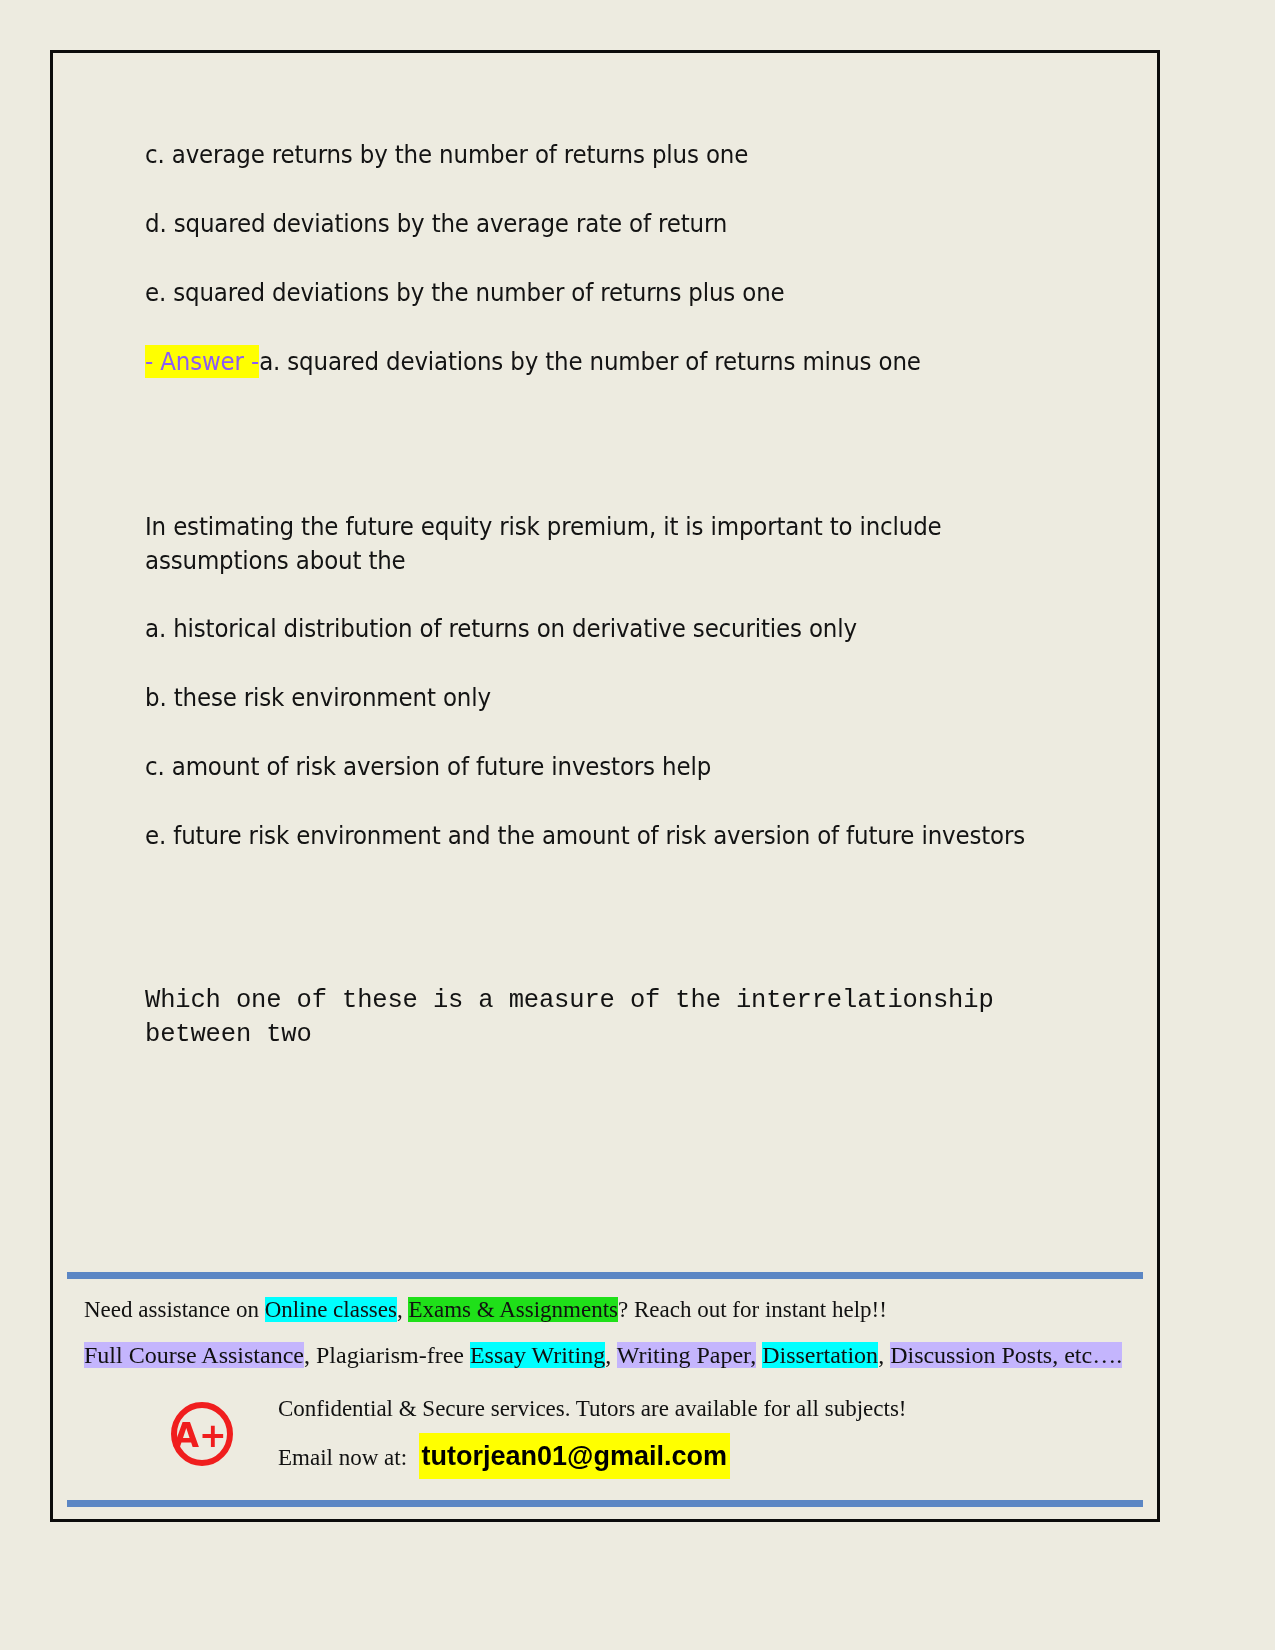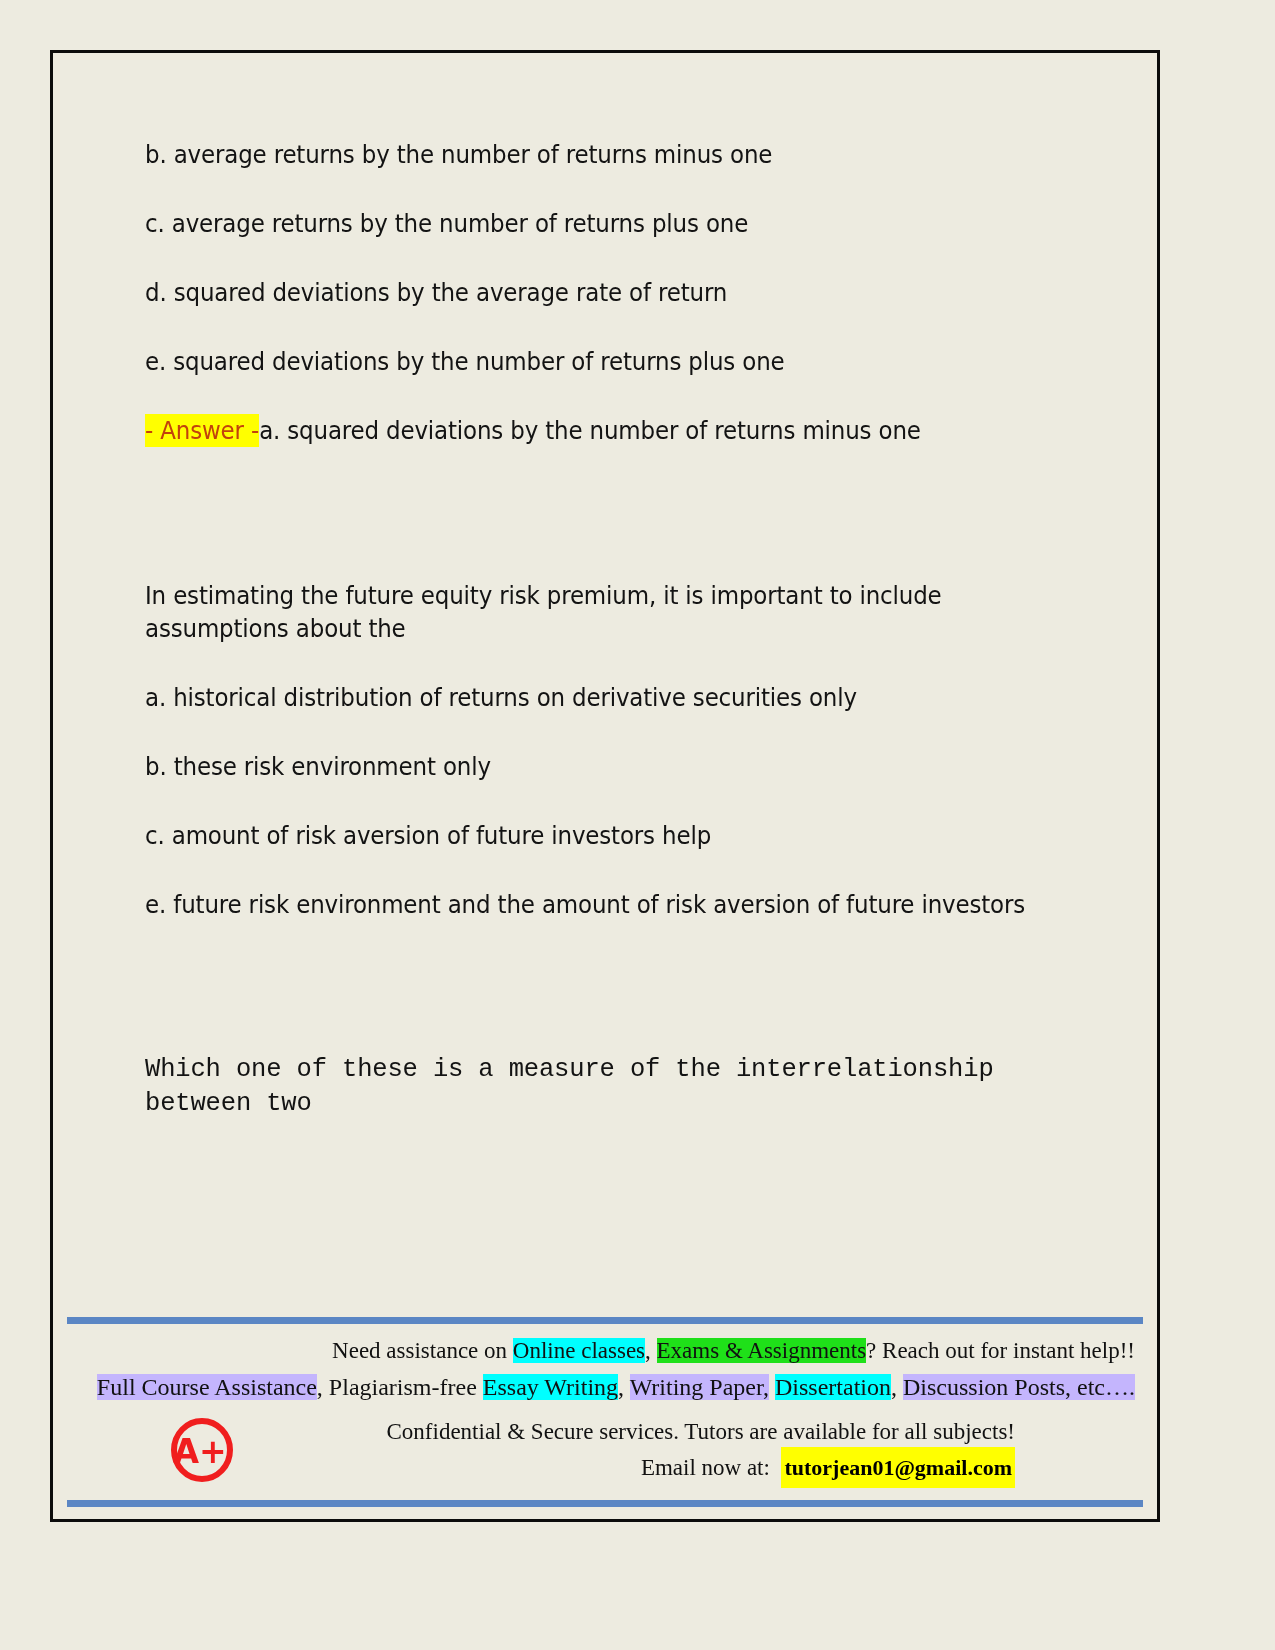--- a/index.html
+++ b/index.html
@@ -43,21 +43,21 @@
     color: #131313;
     margin: 0 0 35px 0;
     letter-spacing: -0.15px;
     white-space: pre-wrap;
   }
   .q-line.tight { margin-bottom: 0px; font-family: Liberation Mono, monospace; }
   .q-gap-xl { height: 96px; }
 
   .answer-tag {
     background: #ffff00;
-    color: #c2410c;
+    color: #8b5cf6;
     padding: 1px 0 2px 0;
   }
 
   
   #footer-ad {
     position: absolute;
     left: 0;
     bottom: 0;
     width: 100%;
     box-sizing: border-box;
@@ -68,23 +68,23 @@
     background: #5b86c4;
     width: 100%;
   }
   .rule.top { margin-bottom: 13px; }
   .rule.bottom { margin-top: 10px; }
 
   .ad-line {
     font-family: "Liberation Serif", serif;
     font-size: 23px;
     color: #111111;
-    text-align: right;
+    text-align: left;
     line-height: 1.22;
-    margin: 8px;
+    margin: 17px;
     white-space: pre-wrap;
   }
   .ad-line.l1 { margin-bottom: 5px; }
   .ad-line.l2 { font-size: 24px; margin-bottom: 8px; }
 
   .hl-yellow { background: #c4b5fd; }
   .hl-cyan   { background: #00ffff; }
   .hl-green  { background: #1fe019; }
 
   #footer-bottom {
@@ -99,36 +99,35 @@
     width: 70px;
     height: 70px;
   }
   #footer-bottom-text {
     flex: 1 1 auto;
     text-align: center;
     padding-right: 120px;
   }
   .ad-line.l3 { margin-bottom: 6px; }
   .email-strong {
-    font-family: Liberation Serif, serif;
+    font-family: Liberation Sans, sans-serif;
     font-weight: bold;
-    font-size: 22px;
+    font-size: 27px;
     background: #ffff00;
     color: #000;
     padding: 8px 3px;
   }
 </style>
 </head>
 <body>
 
 <div id="page-sheet">
 
   <div id="question-body">
 
-    <p class="q-line">b. average returns by the number of returns minus one</p>
     <p class="q-line">c. average returns by the number of returns plus one</p>
     <p class="q-line">d. squared deviations by the average rate of return</p>
     <p class="q-line">e. squared deviations by the number of returns plus one</p>
 
     <p class="q-line"><span class="answer-tag">- Answer -</span><span>a. squared deviations by the number of returns minus one</span></p>
 
     <div class="q-gap-xl"></div>
 
     <p class="q-line">In estimating the future equity risk premium, it is important to include assumptions about the</p>
     <p class="q-line">a. historical distribution of returns on derivative securities only</p>

